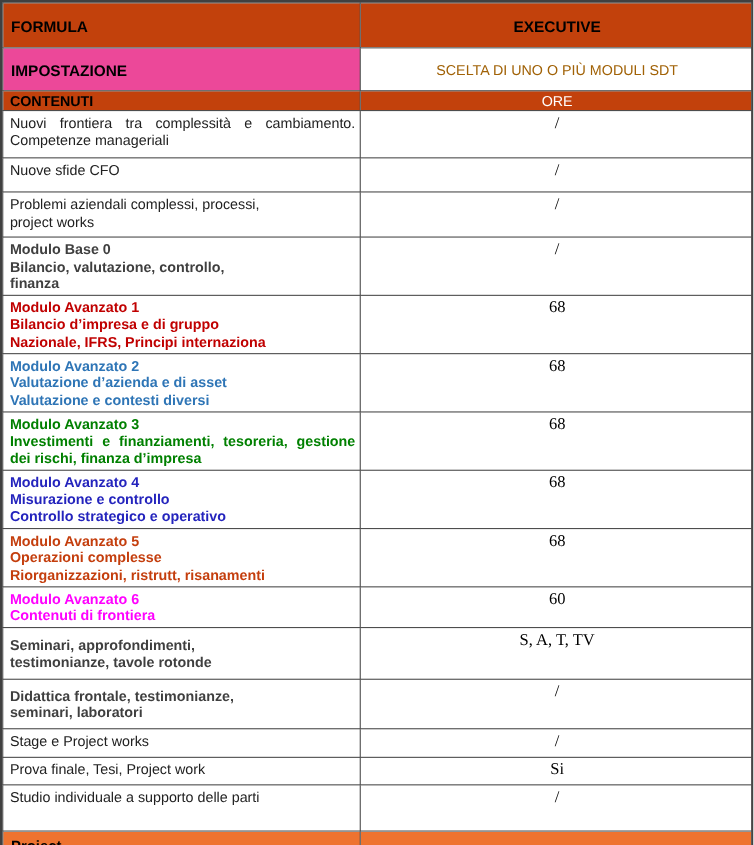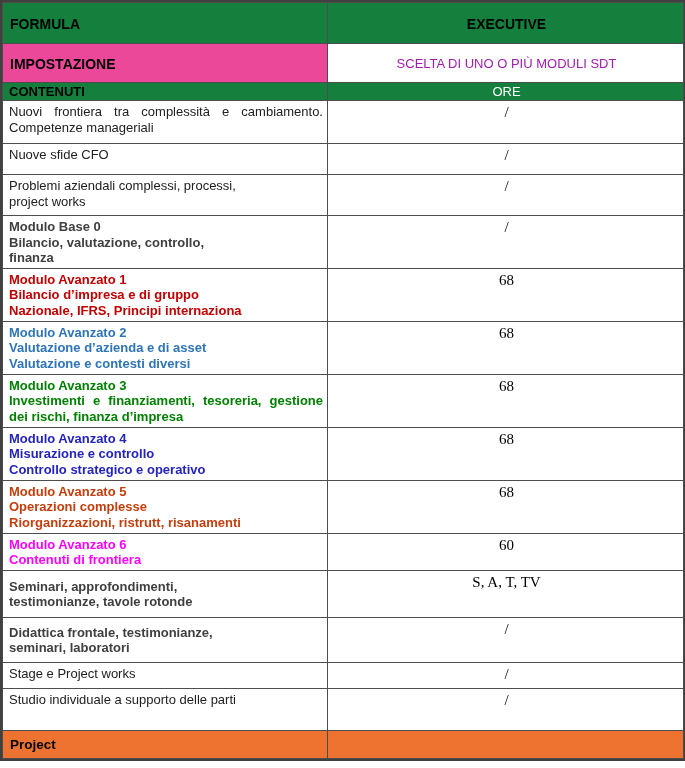--- a/index.html
+++ b/index.html
@@ -17,37 +17,37 @@
   }
   col.c1 { width: 325px; }
   col.c2 { width: 356px; }
   td {
     border: 1px solid #4d4d4d;
     vertical-align: top;
     padding: 3px 4px 2px 6px;
     overflow: hidden;
   }
   
-  tr.hdr td { background: #15803d; }
+  tr.hdr td { background: #c2410c; }
   tr.hdr.main { height: 41px; }
   td.h-left {
     font-weight: bold; font-size: 14px; color: #000;
     vertical-align: middle; padding-left: 7px;
   }
   td.h-right {
     font-weight: bold; font-size: 14px; color: #000;
     vertical-align: middle; text-align: center;
   }
   tr.impostazione { height: 39px; }
   td.imp-left {
     font-weight: bold; font-size: 14px; color: #000;
     vertical-align: middle; padding-left: 7px; background: #ec4899;
   }
   td.imp-right {
-    font-size: 13px; color: #a21caf; text-align: center;
+    font-size: 13px; color: #a16207; text-align: center;
     vertical-align: middle; background: #fff;
   }
   tr.contenuti { height: 17px; }
   td.cont-left { font-weight: bold; font-size: 13px; color: #000; padding-top: 1px; padding-bottom: 1px; }
   td.cont-right { font-size: 13px; color: #ffffff; text-align: center; padding-top: 1px; padding-bottom: 1px; }
   
   td.cell-left { font-size: 13px; line-height: 15.5px; color: #212121; }
   td.cell-right {
     font-family: "Liberation Serif", serif;
     font-size: 15px; line-height: 17px; color: #000;
@@ -181,20 +181,26 @@
     <td class="cell-right">/</td>
   </tr>
 
   <tr class="content-row" style="height: 26px;">
     <td class="cell-left" style="color: rgb(33, 33, 33); font-weight: normal;">
             <div>Stage e Project works</div>
           </td>
     <td class="cell-right">/</td>
   </tr>
 
+  <tr class="content-row" style="height: 25px;">
+    <td class="cell-left" style="color: rgb(33, 33, 33); font-weight: normal;">
+            <div>Prova finale, Tesi, Project work</div>
+          </td>
+    <td class="cell-right">Si</td>
+  </tr>
 
   <tr class="content-row" style="height: 42px;">
     <td class="cell-left" style="color: rgb(33, 33, 33); font-weight: normal;">
             <div>Studio individuale a supporto delle parti</div>
           </td>
     <td class="cell-right">/</td>
   </tr>
 
   <tr class="content-row totale" style="height: 28px;">
     <td class="cell-left tot-left" style="color: rgb(0, 0, 0); font-weight: bold;">

